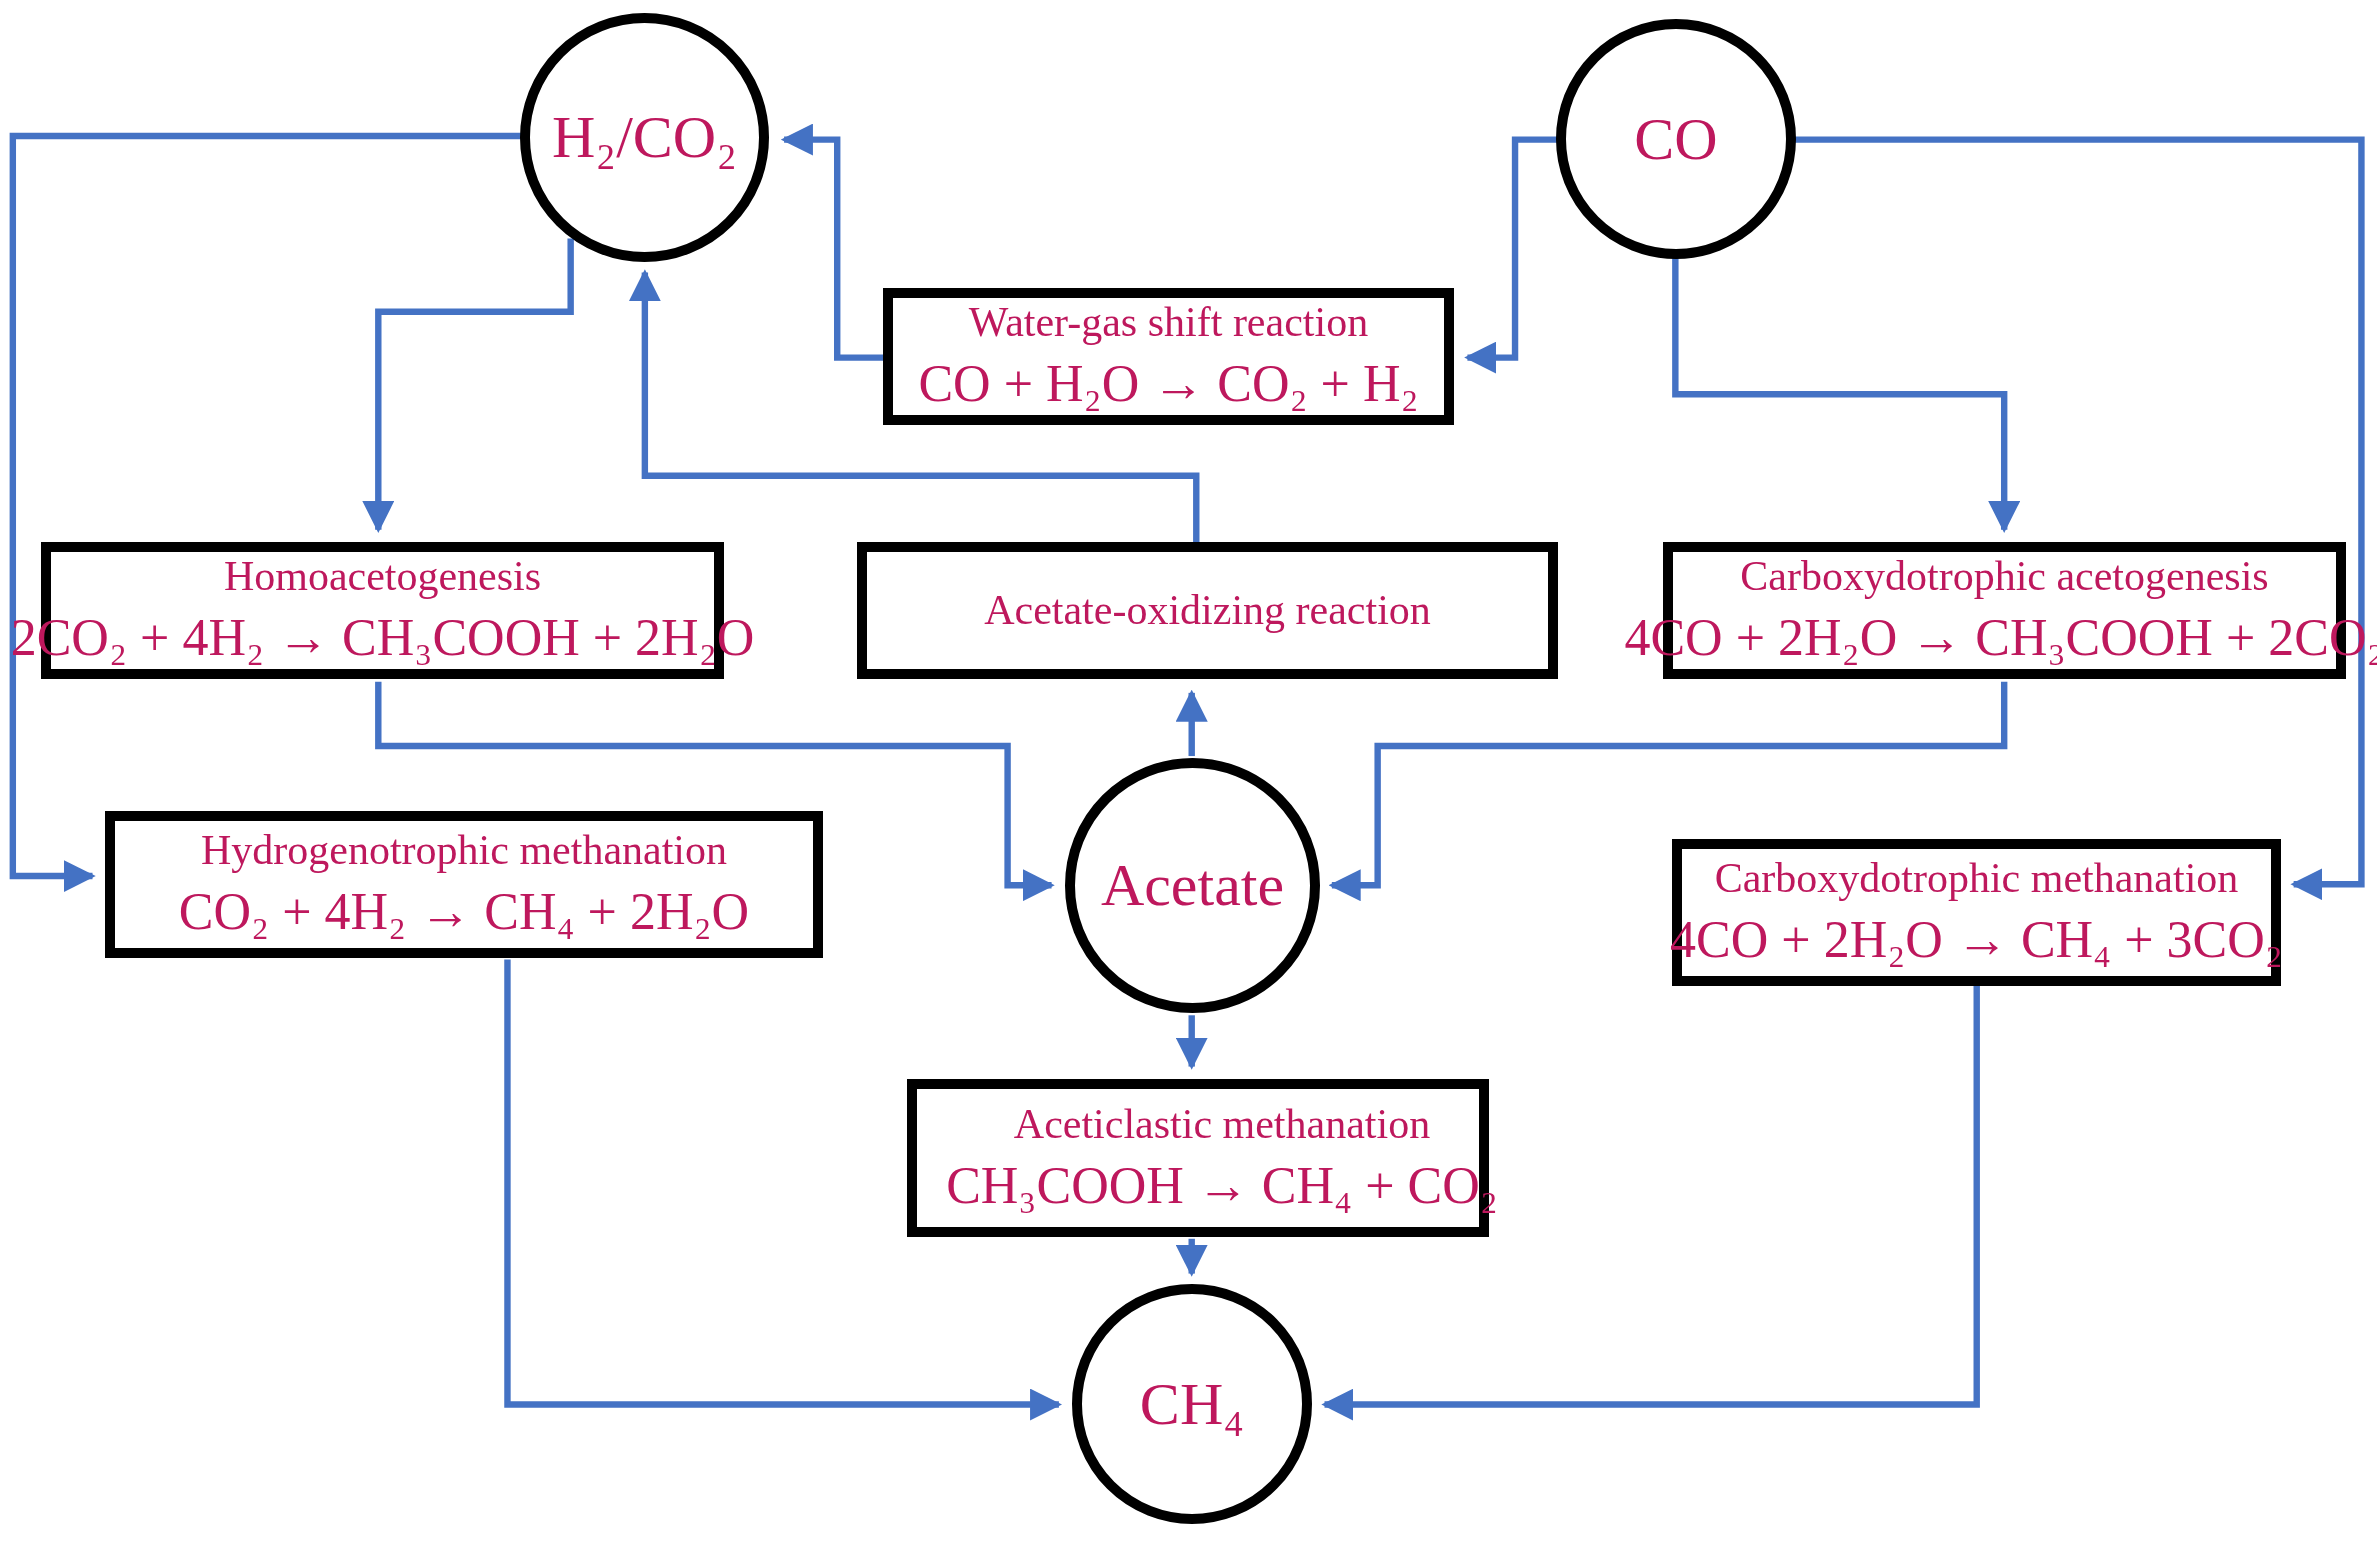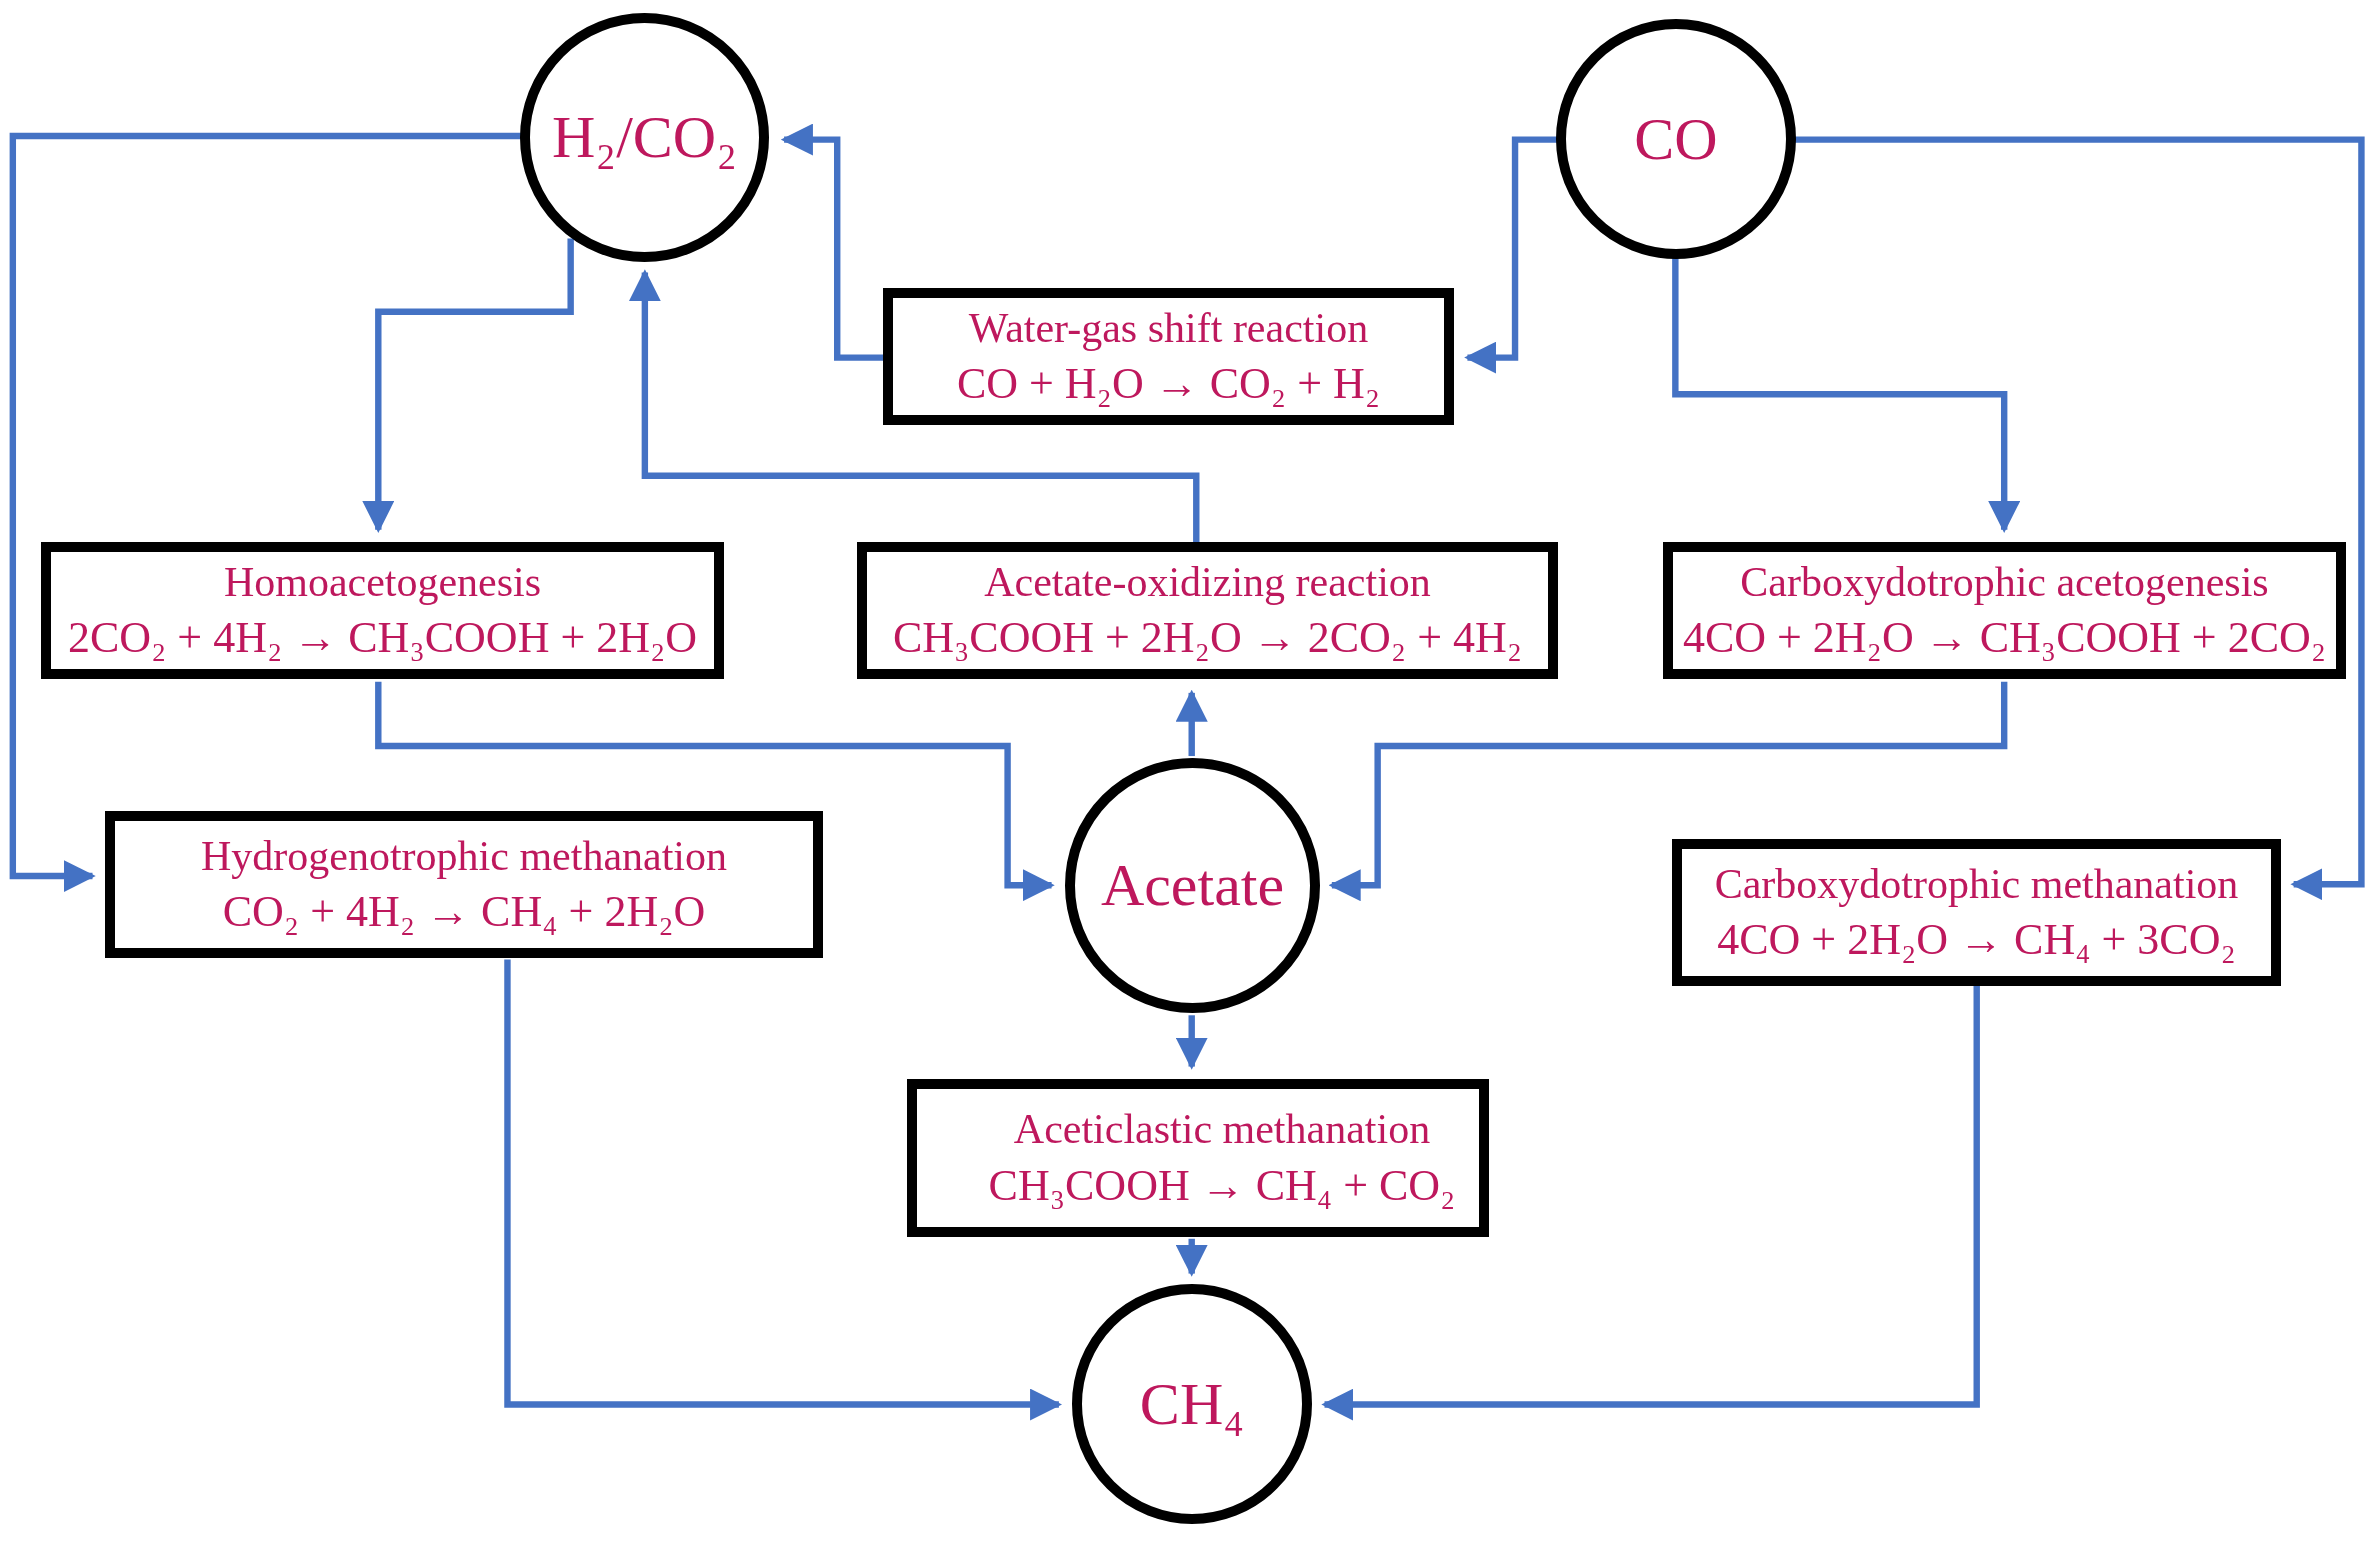--- a/index.html
+++ b/index.html
@@ -52,21 +52,21 @@
     justify-content: center;
     text-align: right;
     z-index: 2;
   }
   .box-title {
     font-size: 42px;
     line-height: 1.3;
     white-space: nowrap;
   }
   .box-formula {
-    font-size: 44px;
+    font-size: 52px;
     line-height: 1.3;
     white-space: nowrap;
   }
   
   #node-h2co2   { left: 520px;  top: 13px;   width: 249px; height: 249px; }
   #node-co      { left: 1556px; top: 19px;   width: 240px; height: 240px; }
   #node-acetate { left: 1065px; top: 758px;  width: 255px; height: 255px; }
   #node-ch4     { left: 1072px; top: 1284px; width: 240px; height: 240px; }
 
   #box-wgs        { left: 883px;  top: 288px;  width: 571px; height: 137px; }
@@ -126,21 +126,20 @@
     <div class="box-formula">CO + H₂O → CO₂ + H₂</div>
   </div>
 
   <div class="box-node" id="box-homoaceto">
     <div class="box-title">Homoacetogenesis</div>
     <div class="box-formula">2CO₂ + 4H₂ → CH₃COOH + 2H₂O</div>
   </div>
 
   <div class="box-node" id="box-acetox">
     <div class="box-title">Acetate-oxidizing reaction</div>
-    <div class="box-formula">CH₃COOH + 2H₂O → 2CO₂ + 4H₂</div>
   </div>
 
   <div class="box-node" id="box-carbaceto">
     <div class="box-title">Carboxydotrophic acetogenesis</div>
     <div class="box-formula">4CO + 2H₂O → CH₃COOH + 2CO₂</div>
   </div>
 
   <div class="box-node" id="box-hydrometh">
     <div class="box-title">Hydrogenotrophic methanation</div>
     <div class="box-formula">CO₂ + 4H₂ → CH₄ + 2H₂O</div>

